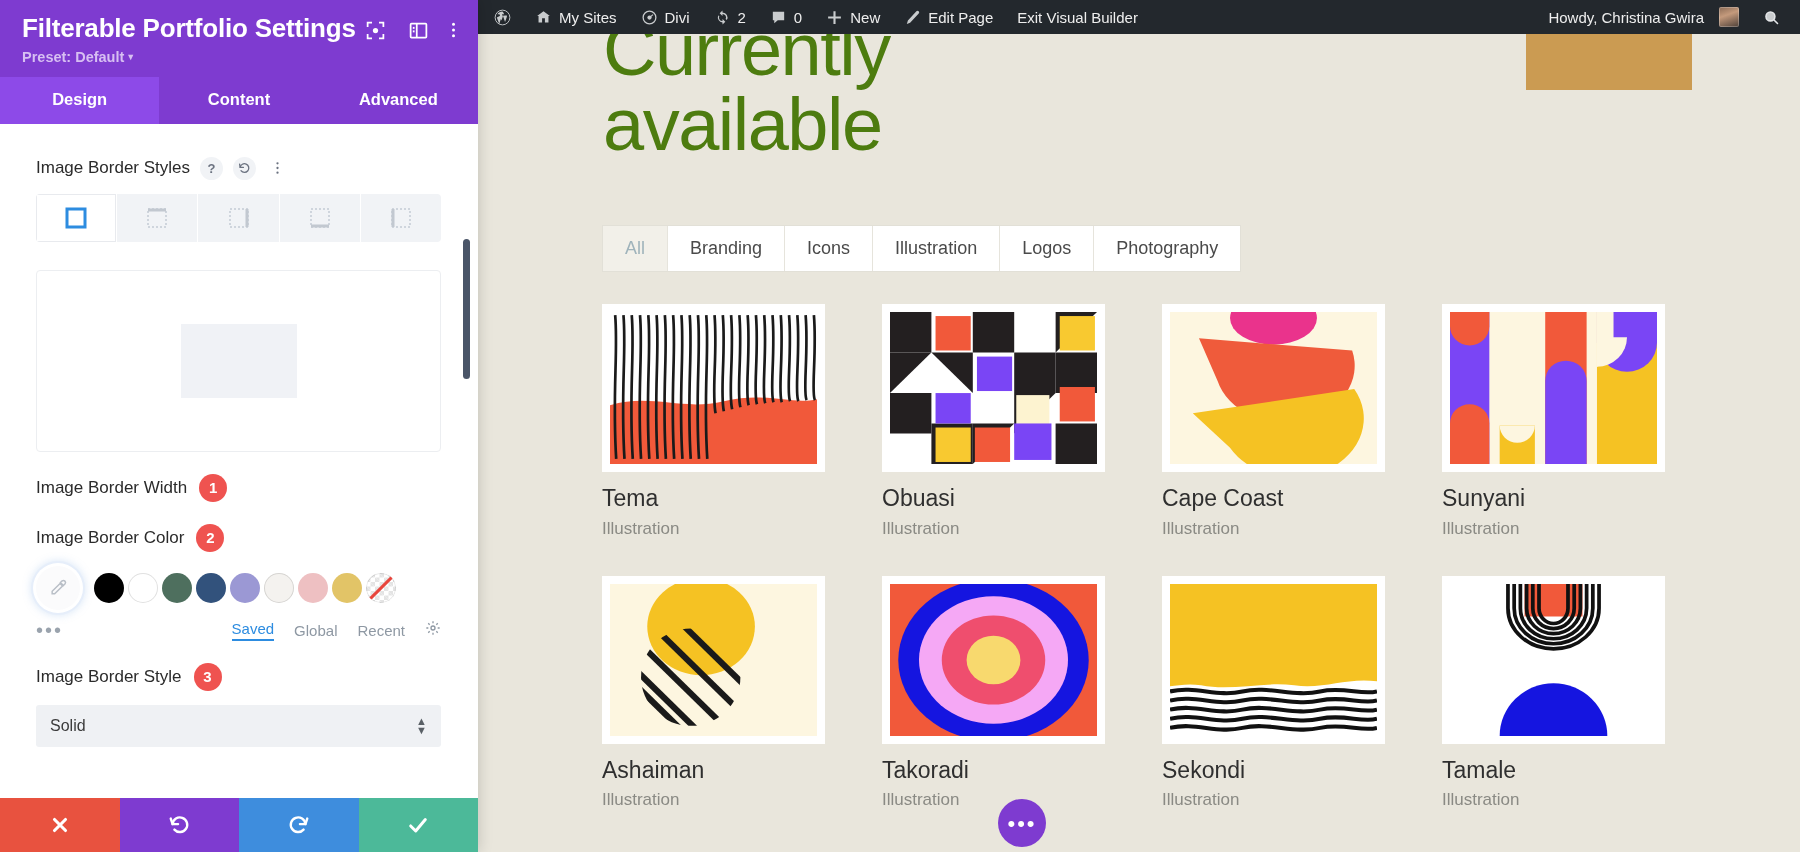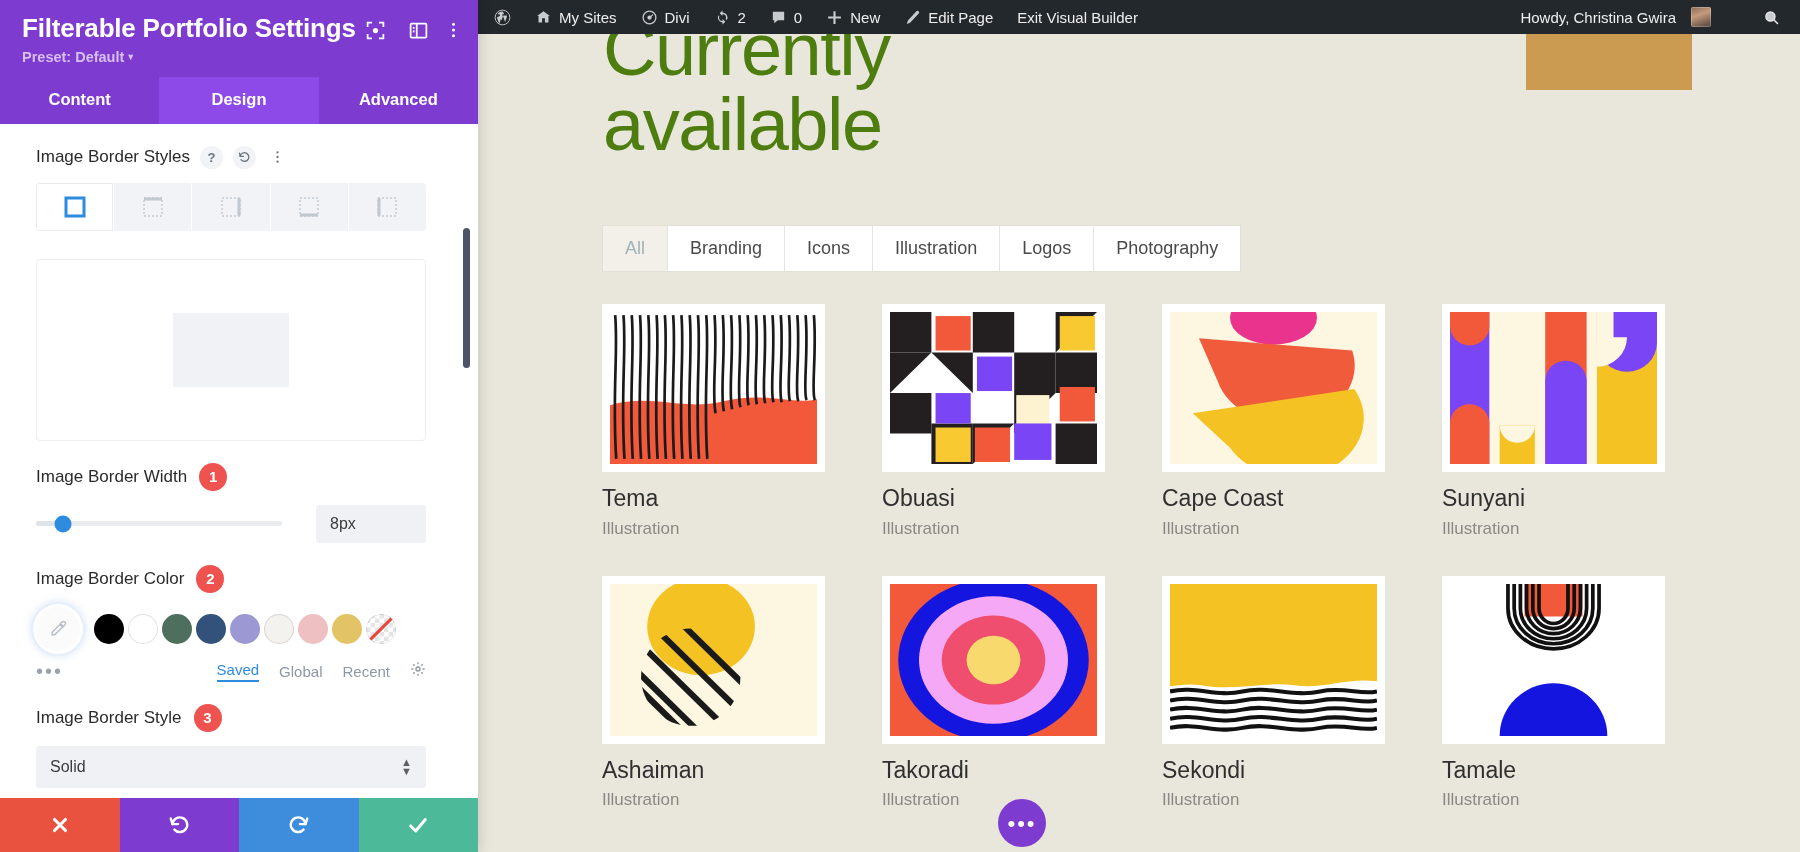--- a/index.html
+++ b/index.html
@@ -43,21 +43,21 @@
   .sp-tab {
     flex: 1; text-align: center; color: #ffffff;
     font-size: 16.5px; font-weight: 600;
     padding: 13px 0 15px 0; cursor: pointer;
     background: #7e3bd0;
   }
   .sp-tab.active { background: #8d4ae8; }
 
   .sp-body {
     flex: 1; overflow: hidden; position: relative;
-    background: #fff; padding: 0 16px 0 0;
+    background: #fff; padding: 0 1px 0 0; margin-top: 11px;
   }
   .sp-scroll-track {
     position: absolute; right: 3px; top: 0; width: 9px; height: 100%;
     background: transparent;
   }
   .sp-scroll-thumb {
     position: absolute; right: 5px; top: 104px;
     width: 7px; height: 140px; border-radius: 4px;
     background: #4a5568;
   }
@@ -183,21 +183,21 @@
     background: #23282d; color: #eeeeee;
     display: flex; align-items: center; font-size: 15px;
     z-index: 30;
   }
   .ab-item {
     display: flex; align-items: center; gap: 7px;
     padding: 0 12px; height: 24px; cursor: pointer; color: #eeeeee;
     white-space: nowrap;
   }
   .ab-item svg { width: 17px; height: 17px; fill: #c9ccce; }
-  .ab-right { margin-left: auto; display: flex; align-items: center; gap: 28px; }
+  .ab-right { margin-left: auto; display: flex; align-items: center; }
   .ab-avatar {
     width: 20px; height: 20px; border-radius: 2px; margin-left: 8px;
     background: linear-gradient(160deg,#8a6a55 0%, #c49a7c 40%, #4d4038 100%);
     box-shadow: inset 0 0 0 1px rgba(255,255,255,0.25);
   }
 
   .page-area {
     position: absolute; left: 478px; top: 34px; right: 0; bottom: 0;
     background: #e9e6dc; overflow: hidden;
   }
@@ -284,22 +284,22 @@
             </svg>
           </span>
         </div>
       </div>
       <div class="sp-preset">
         <span>Preset: Default</span><span class="caret">▼</span>
       </div>
     </div>
 
     <div class="sp-tabs">
+      <div class="sp-tab active">Design</div>
       <div class="sp-tab">Content</div>
-      <div class="sp-tab active">Design</div>
       <div class="sp-tab">Advanced</div>
     </div>
 
     <div class="sp-body">
       <div class="sp-inner">
 
         <div class="field-label-row">
           <span class="field-label">Image Border Styles</span>
           <span class="mini-btn">?</span>
           <span class="mini-btn">
@@ -349,27 +349,20 @@
           </div>
         </div>
 
         <div class="preview-box">
           <div class="preview-swatch"></div>
         </div>
 
         <div class="field-label-row">
           <span class="field-label">Image Border Width</span>
           <span class="badge">1</span>
-        </div>
-        <div class="slider-row">
-          <div class="slider-track">
-            <div class="slider-fill"></div>
-            <div class="slider-knob"></div>
-          </div>
-          <div class="num-input">8px</div>
         </div>
 
         <div class="field-label-row">
           <span class="field-label">Image Border Color</span>
           <span class="badge">2</span>
         </div>
         <div class="swatch-row">
           <div class="swatch-pick">
             <svg width="20" height="20" viewBox="0 0 24 24" fill="none" stroke="#b9bfc7" stroke-width="1.8" stroke-linecap="round">
               <path d="M17 3.5a2.5 2.5 0 0 1 3.5 3.5l-2 2-3.5-3.5z"></path>

